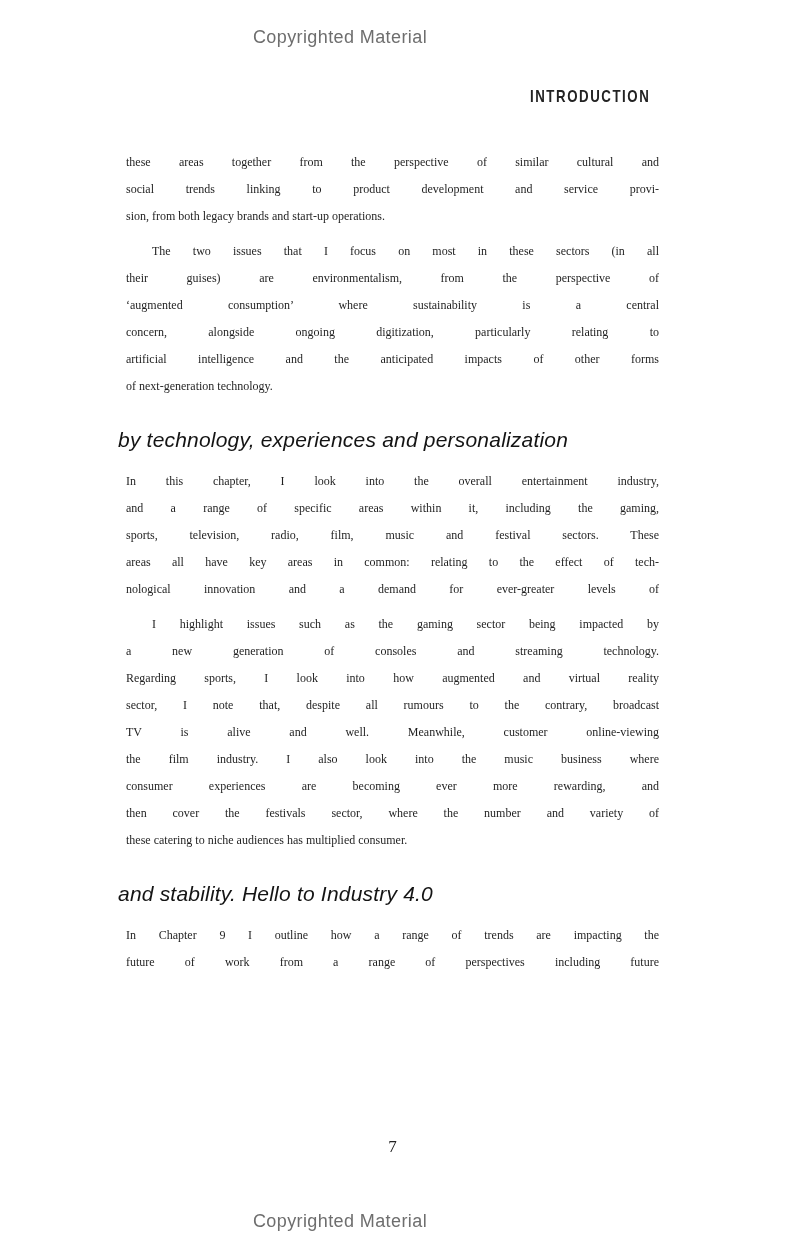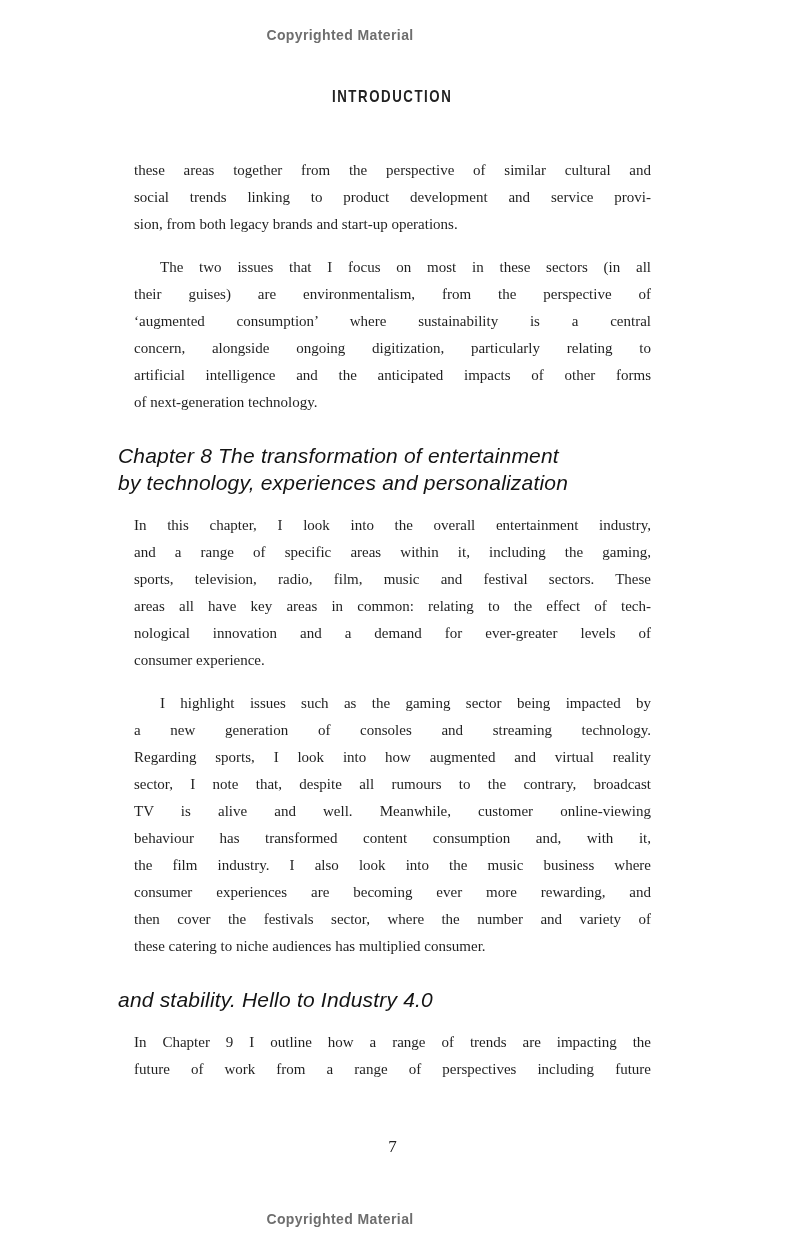--- a/index.html
+++ b/index.html
@@ -15,55 +15,55 @@
     overflow: hidden;
     font-family: "Liberation Serif", serif;
     color: #1f1f1f;
   }
   .notice {
     position: absolute;
     left: 0;
     width: 680px;
     text-align: center;
     font-family: "Liberation Sans", sans-serif;
-    font-weight: bold;
-    font-size: 14px;
+    font-weight: normal;
+    font-size: 18px;
     letter-spacing: 0.4px;
     color: #6e6e6e;
   }
   .notice-top { top: 27px; }
   .notice-bottom { top: 1211px; }
   .running-head {
     position: absolute;
     top: 87px;
     left: 118px;
     width: 549px;
-    text-align: center;
+    text-align: right;
     color: #222222;
   }
   .running-head .rh-inner {
     display: inline-block;
     font-family: "Liberation Sans", sans-serif;
     font-weight: 600;
     font-size: 17px;
     letter-spacing: 2px;
     transform: scaleX(0.78);
     transform-origin: center;
     white-space: nowrap;
   }
   .text-block {
     position: absolute;
     top: 141px;
     left: 118px;
     width: 549px;
   }
   .paragraph {
-    margin: 16px;
+    margin: 8px;
     font-family: "Liberation Serif", serif;
-    font-size: 15px;
+    font-size: 12px;
     line-height: 27px;
     color: #1f1f1f;
   }
   .paragraph .line {
     text-align: justify;
     text-align-last: justify;
     white-space: normal;
   }
   .paragraph .line.last {
     text-align-last: left;
@@ -111,38 +111,35 @@
       </div>
       <div class="paragraph">
         <div class="line indent">The two issues that I focus on most in these sectors (in all</div>
         <div class="line">their guises) are environmentalism, from the perspective of</div>
         <div class="line">‘augmented consumption’ where sustainability is a central</div>
         <div class="line">concern, alongside ongoing digitization, particularly relating to</div>
         <div class="line">artificial intelligence and the anticipated impacts of other forms</div>
         <div class="line last">of next-generation technology.</div>
       </div>
       <div class="heading">
-        <div class="line">Chapter 8 The transformation of entertainment</div>
         <div class="line">by technology, experiences and personalization</div>
       </div>
       <div class="paragraph">
         <div class="line">In this chapter, I look into the overall entertainment industry,</div>
         <div class="line">and a range of specific areas within it, including the gaming,</div>
         <div class="line">sports, television, radio, film, music and festival sectors. These</div>
         <div class="line">areas all have key areas in common: relating to the effect of tech-</div>
         <div class="line">nological innovation and a demand for ever-greater levels of</div>
-        <div class="line last">consumer experience.</div>
       </div>
       <div class="paragraph">
         <div class="line indent">I highlight issues such as the gaming sector being impacted by</div>
         <div class="line">a new generation of consoles and streaming technology.</div>
         <div class="line">Regarding sports, I look into how augmented and virtual reality</div>
         <div class="line">sector, I note that, despite all rumours to the contrary, broadcast</div>
         <div class="line">TV is alive and well. Meanwhile, customer online-viewing</div>
-        <div class="line">behaviour has transformed content consumption and, with it,</div>
         <div class="line">the film industry. I also look into the music business where</div>
         <div class="line">consumer experiences are becoming ever more rewarding, and</div>
         <div class="line">then cover the festivals sector, where the number and variety of</div>
         <div class="line last">these catering to niche audiences has multiplied consumer.</div>
       </div>
       <div class="heading">
         <div class="line">and stability. Hello to Industry 4.0</div>
       </div>
       <div class="paragraph">
         <div class="line">In Chapter 9 I outline how a range of trends are impacting the</div>

